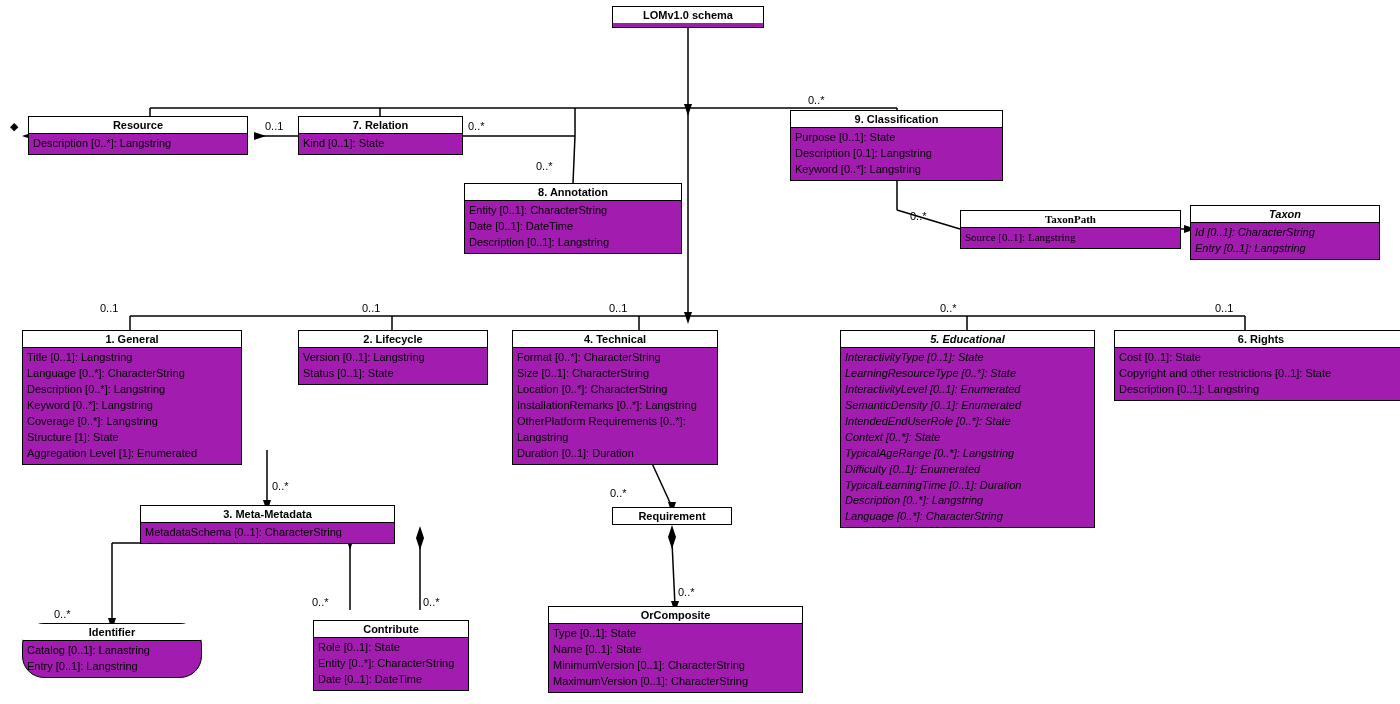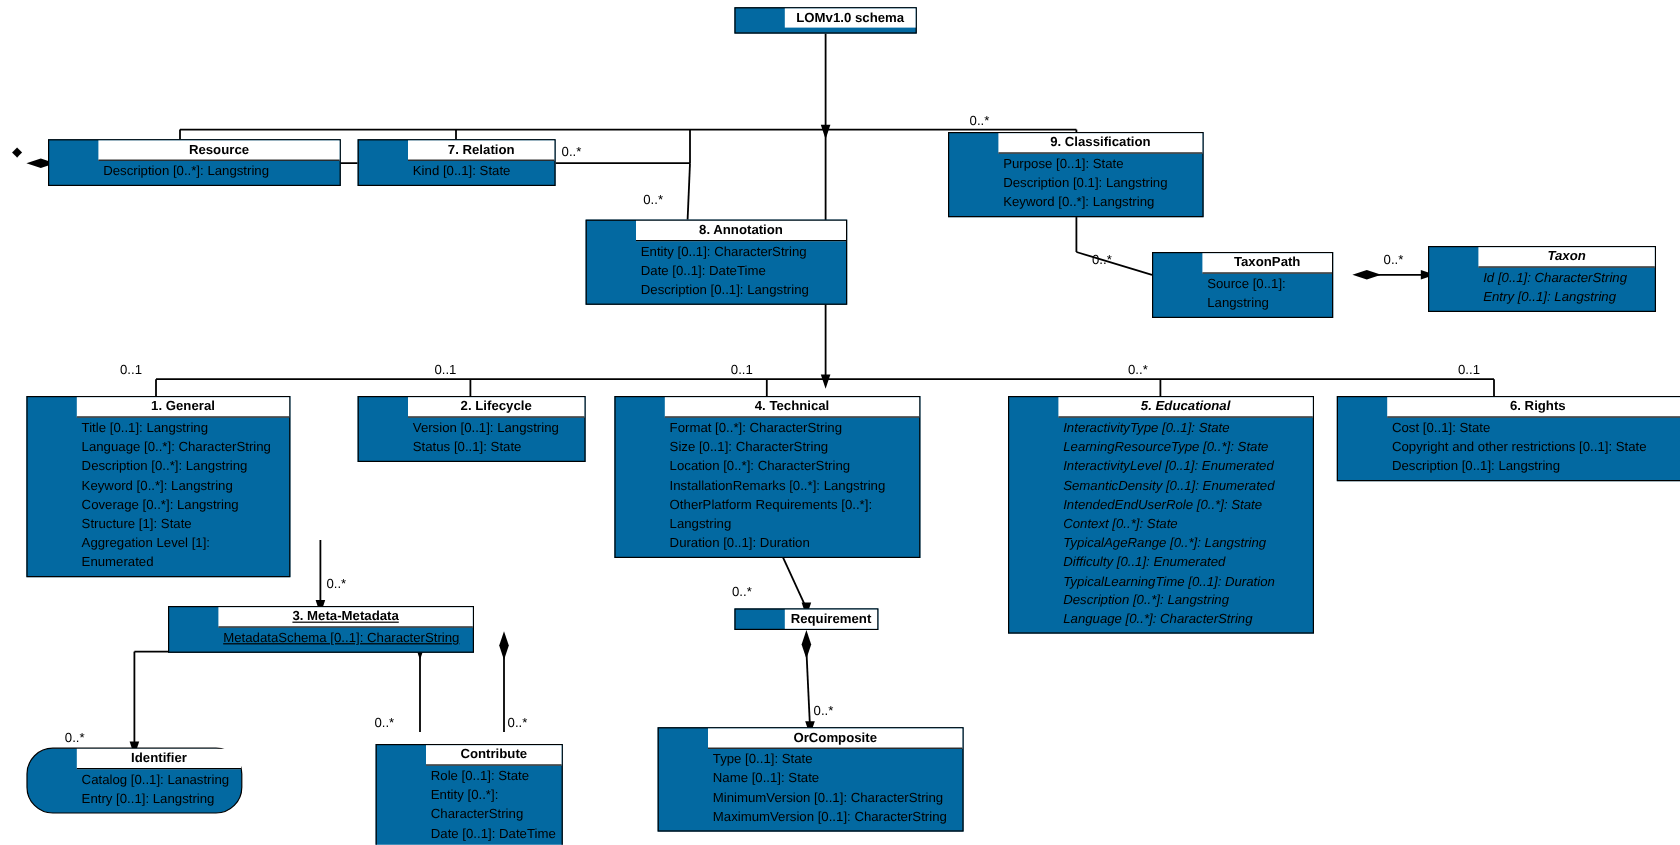--- a/index.html
+++ b/index.html
@@ -14,22 +14,21 @@
     }
     .diagram-container {
       position: relative;
       width: 1400px;
       height: 704px;
       background: #fff;
     }
     .uml-box {
       position: absolute;
       border: 1.5px solid #000;
-      background: #0369a1;
-      padding-left: 41px;
+      background: #a21caf;
     }
     .uml-box .title {
       font-weight: bold;
       text-align: center;
       padding: 2px 4px;
       border-bottom: 1.5px solid #000;
       background: #fff;
     }
     .uml-box .body {
       padding: 2px 4px;
@@ -174,53 +173,53 @@
 
     <polygon points="34,132 46,136 34,140 22,136" fill="#000"></polygon>
     <text x="10" y="130" font-size="11" font-family="Arial">◆</text>
 
   </svg>
 
   <div class="uml-box" style="left:612px;top:6px;width:152px;height:22px;border:1.5px solid #000;">
     <div class="title" style="border-bottom:none;padding:2px 4px;">LOMv1.0 schema</div>
   </div>
 
-  <div class="uml-box" style="left:40px;top:116px;width:244px;">
+  <div class="uml-box" style="left:28px;top:116px;width:220px;">
     <div class="title">Resource</div>
     <div class="body">
       <div>Description [0..*]: Langstring</div>
     </div>
   </div>
 
   <div class="uml-box" style="left:298px;top:116px;width:165px;">
     <div class="title">7. Relation</div>
     <div class="body">
       <div>Kind [0..1]: State</div>
     </div>
   </div>
 
-  <div class="uml-box" style="left:464px;top:183px;width:218px;margin-left:24px;">
+  <div class="uml-box" style="left:464px;top:183px;width:218px;">
     <div class="title">8. Annotation</div>
     <div class="body">
       <div>Entity [0..1]: CharacterString</div>
       <div>Date [0..1]: DateTime</div>
       <div>Description [0..1]: Langstring</div>
     </div>
   </div>
 
   <div class="uml-box" style="left:790px;top:110px;width:213px;">
     <div class="title">9. Classification</div>
     <div class="body">
       <div>Purpose [0..1]: State</div>
       <div>Description [0.1]: Langstring</div>
       <div>Keyword [0..*]: Langstring</div>
     </div>
   </div>
 
-  <div class="uml-box" style="left:960px;top:210px;width:151px;">
+  <div class="uml-box" style="left:960px;top:210px;width:221px;font-family:Liberation Serif, serif;">
     <div class="title">TaxonPath</div>
     <div class="body">
       <div>Source [0..1]: Langstring</div>
     </div>
   </div>
 
   <div class="uml-box" style="left:1190px;top:205px;width:190px;font-style:italic;">
     <div class="title">Taxon</div>
     <div class="body">
       <div>Id [0..1]: CharacterString</div>
@@ -242,21 +241,21 @@
   </div>
 
   <div class="uml-box" style="left:298px;top:330px;width:190px;">
     <div class="title">2. Lifecycle</div>
     <div class="body">
       <div>Version [0..1]: Langstring</div>
       <div>Status [0..1]: State</div>
     </div>
   </div>
 
-  <div class="uml-box" style="left:512px;top:330px;width:255px;">
+  <div class="uml-box" style="left:512px;top:330px;width:206px;">
     <div class="title">4. Technical</div>
     <div class="body">
       <div>Format [0..*]: CharacterString</div>
       <div>Size [0..1]: CharacterString</div>
       <div>Location [0..*]: CharacterString</div>
       <div>InstallationRemarks [0..*]: Langstring</div>
       <div>OtherPlatform Requirements [0..*]: Langstring</div>
       <div>Duration [0..1]: Duration</div>
     </div>
   </div>
@@ -280,21 +279,21 @@
 
   <div class="uml-box" style="left:1114px;top:330px;width:294px;">
     <div class="title">6. Rights</div>
     <div class="body">
       <div>Cost [0..1]: State</div>
       <div>Copyright and other restrictions [0..1]: State</div>
       <div>Description [0..1]: Langstring</div>
     </div>
   </div>
 
-  <div class="uml-box" style="left:140px;top:505px;width:255px;text-decoration:underline;">
+  <div class="uml-box" style="left:140px;top:505px;width:255px;">
     <div class="title">3. Meta-Metadata</div>
     <div class="body">
       <div>MetadataSchema [0..1]: CharacterString</div>
     </div>
   </div>
 
   <div class="uml-box" style="left:612px;top:507px;width:120px;">
     <div class="title" style="border-bottom:none;">Requirement</div>
   </div>
 

